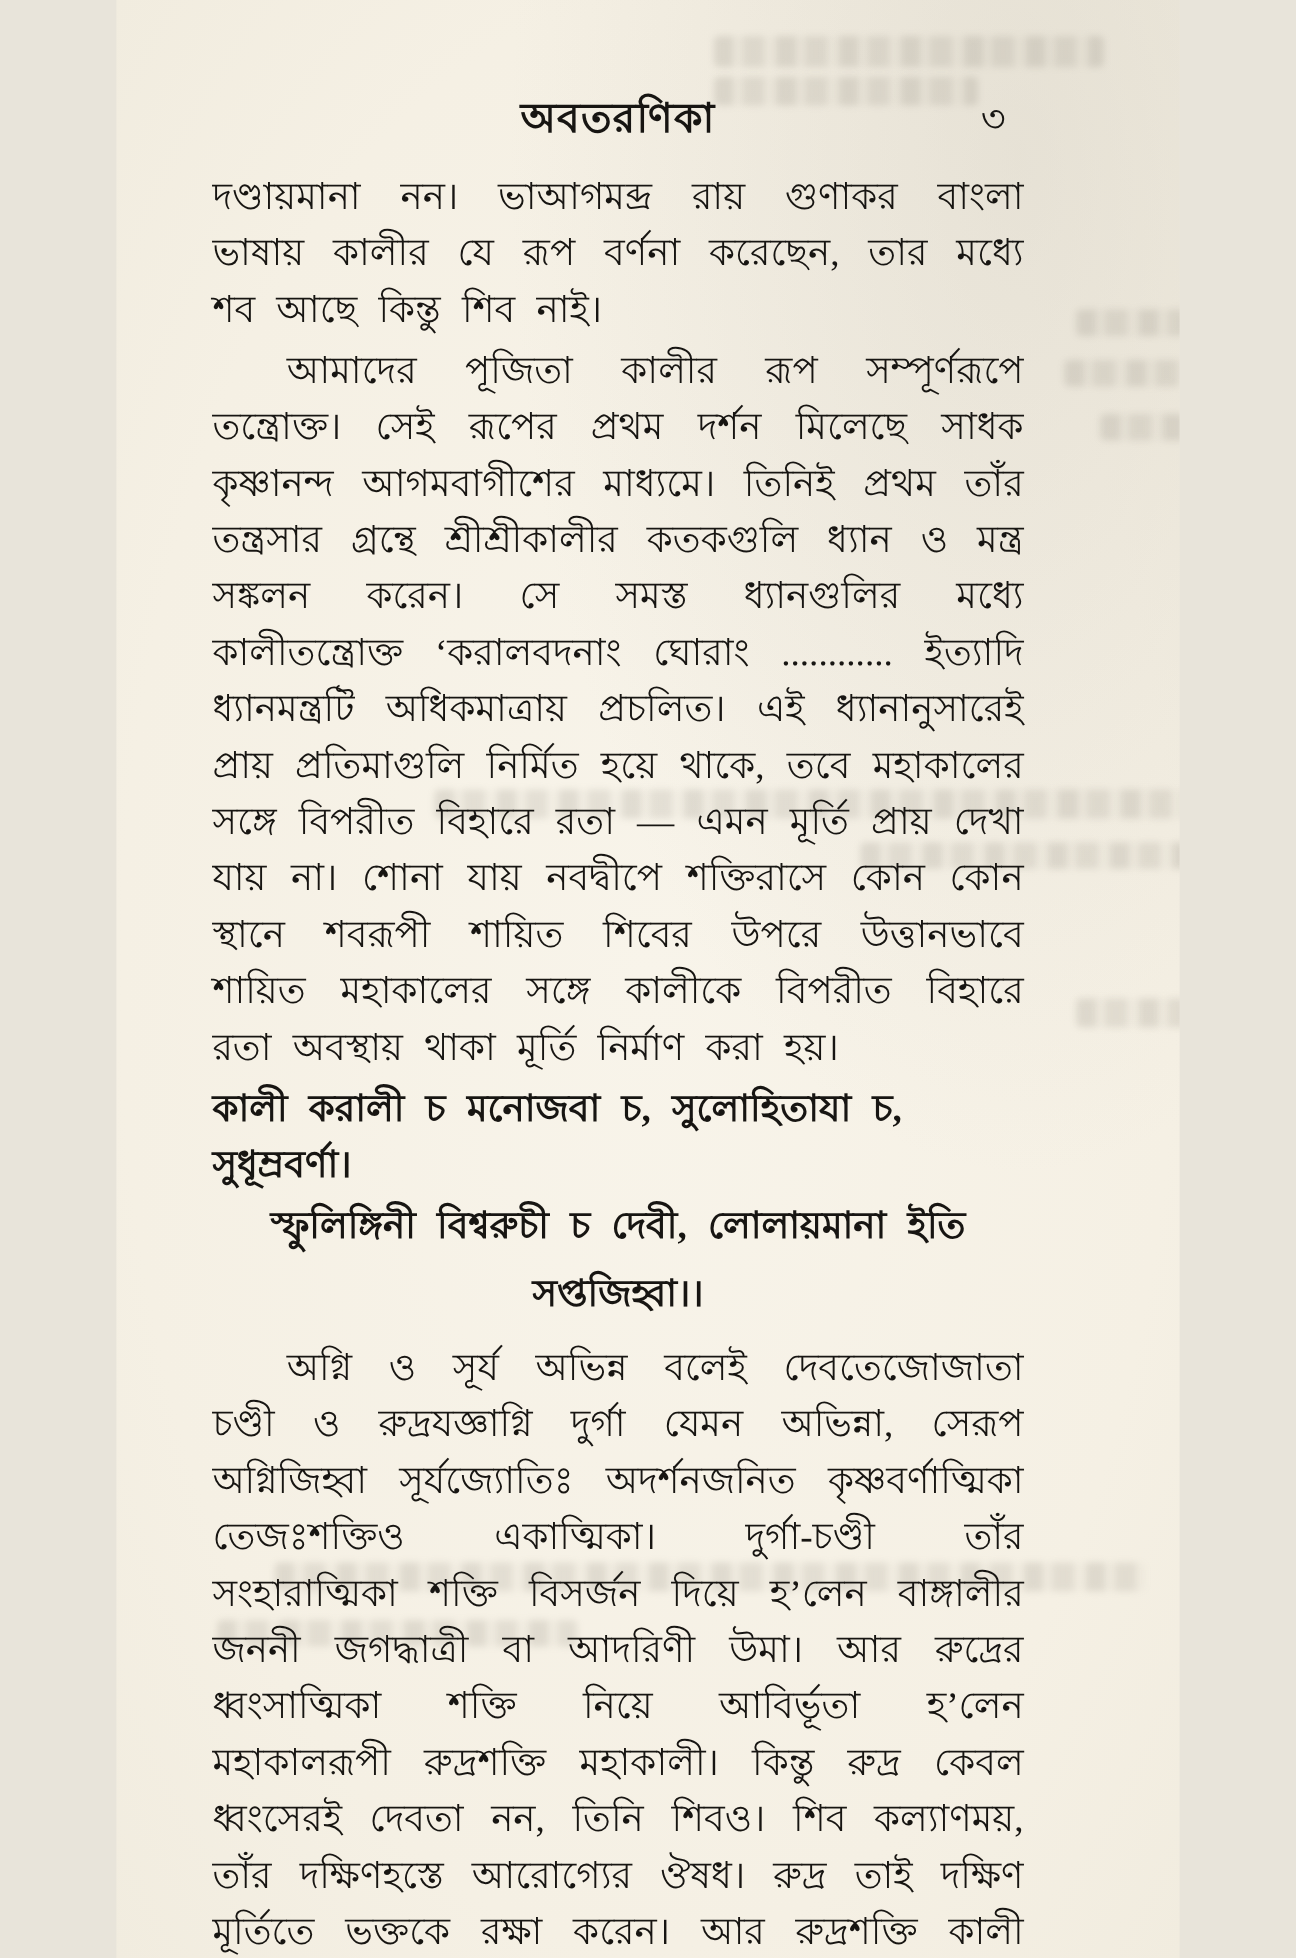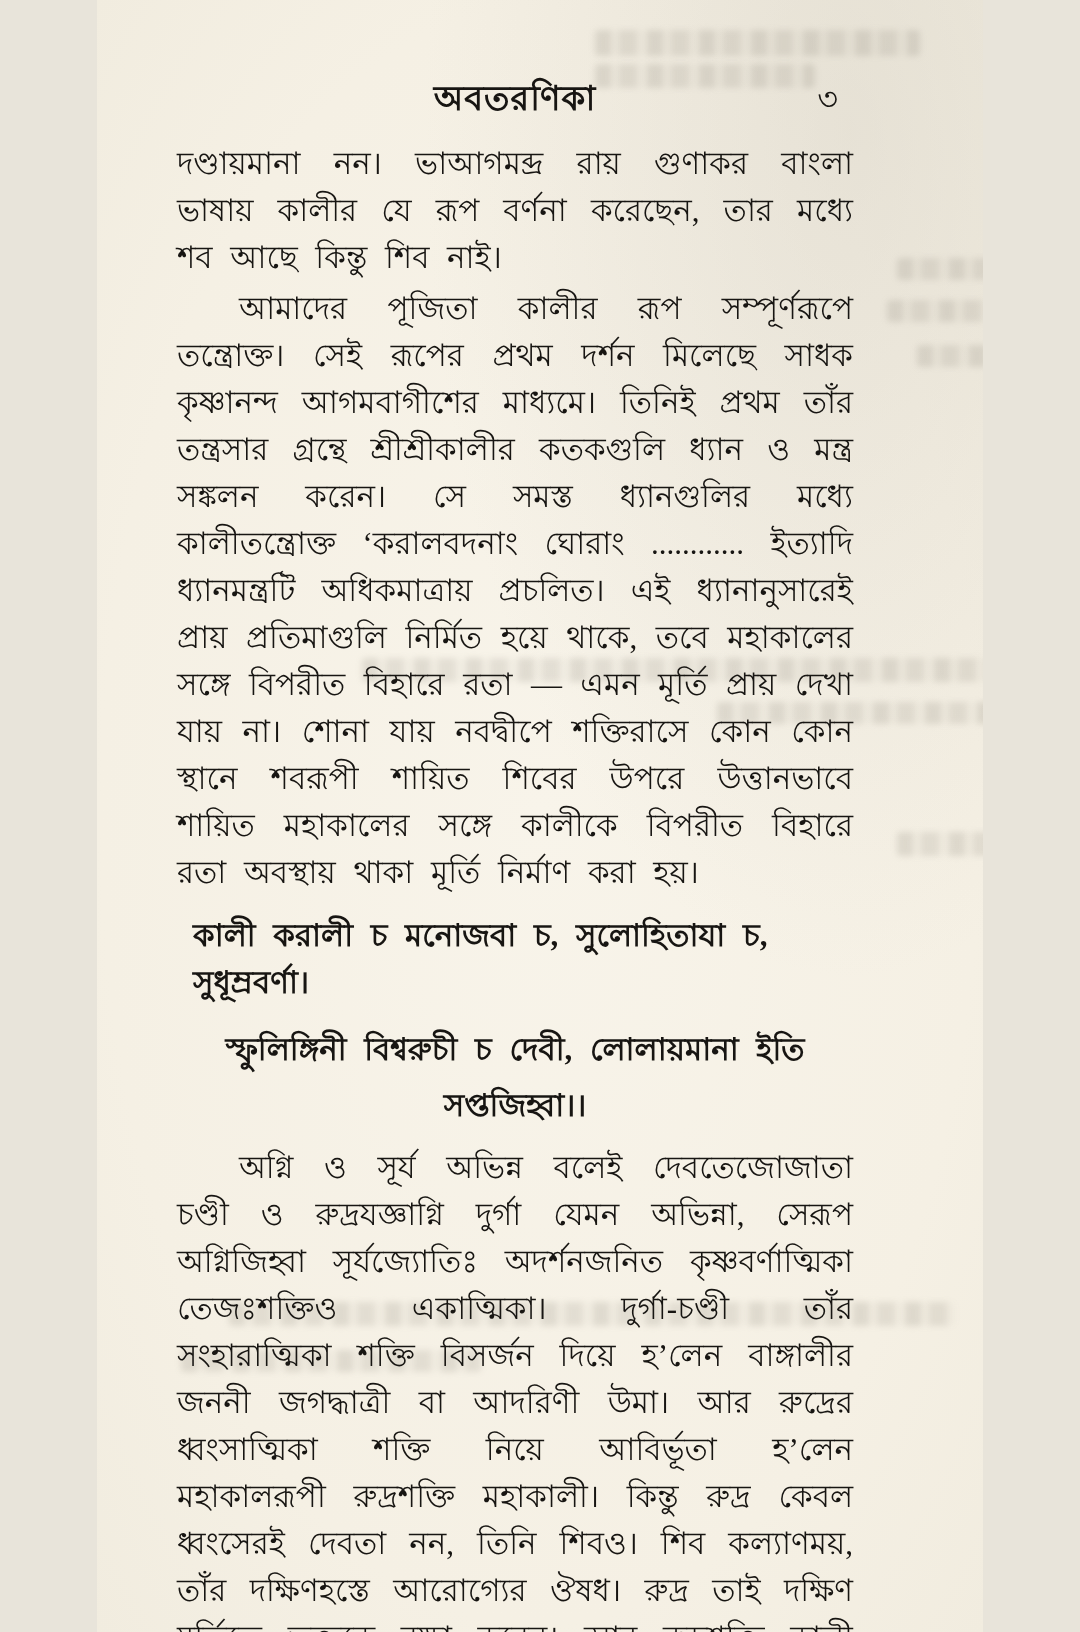--- a/index.html
+++ b/index.html
@@ -51,21 +51,21 @@
     word-spacing: 0.32em;
   }
   .para {
     margin: 0 0 4px 0;
   }
   .indent {
     text-indent: 62px;
   }
   .verse {
     font-weight: bold;
-    margin: 16px;
+    margin: 0;
     text-align: left;
   }
   .verse-2 {
     margin-bottom: 10px;
     line-height: 56px;
     text-align: center;
   }
   
   .ghost {
     position: absolute;

